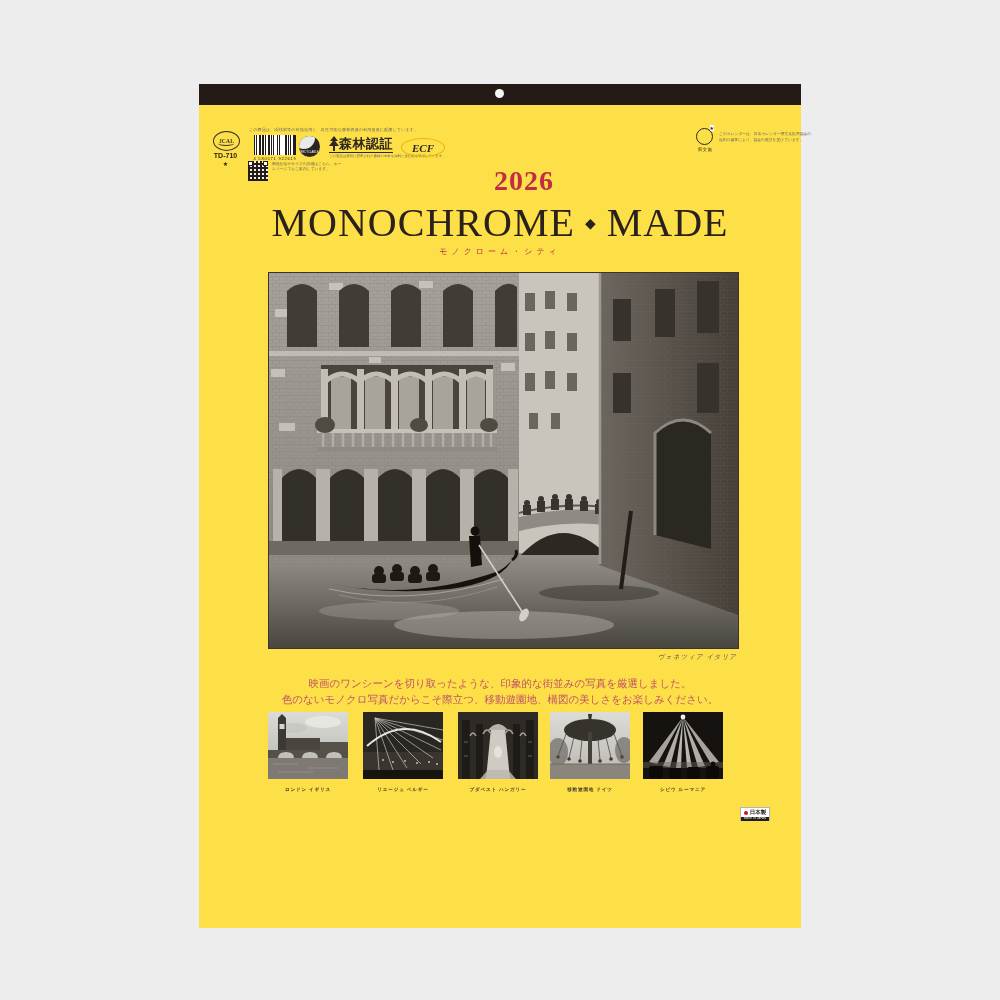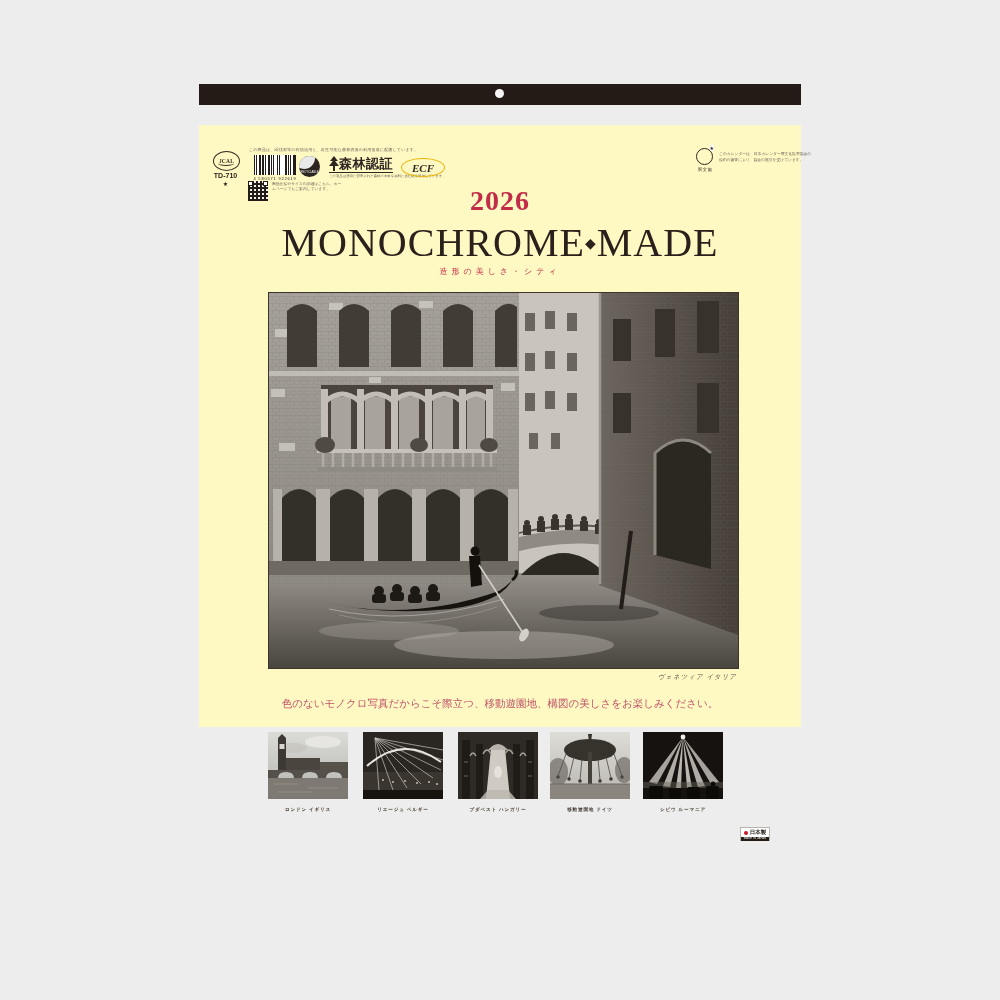--- a/index.html
+++ b/index.html
@@ -7,21 +7,21 @@
     width:1000px;height:1000px;position:relative;
     background:#ededed;overflow:hidden;
     font-family:"Liberation Sans","DejaVu Sans",sans-serif;
     -webkit-font-smoothing:antialiased;
   }
   .abs{position:absolute;}
   
   .hanger-bar{left:199px;top:84px;width:602px;height:21px;background:#251b16;}
   .hanger-hole{left:296px;top:5px;width:9px;height:9px;border-radius:50%;background:#f5f5f3;}
   
-  .sheet{left:199px;top:105px;width:602px;height:602px;background:#fef9c3;margin-top:20px;}
+  .sheet{left:199px;top:105px;width:602px;height:823px;background:#fde047;}
   
   .jcal-logo{left:14px;top:26px;width:25px;height:18px;border:1px solid #3a2e28;border-radius:50%;
     font-family:"Liberation Serif",serif;font-size:5.5px;font-weight:bold;color:#3a2e28;
     display:flex;align-items:center;justify-content:center;letter-spacing:.2px;}
   .jcal-logo::after{content:"";position:absolute;left:4px;bottom:4px;width:16px;height:4px;
     border-bottom:1px solid #3a2e28;border-radius:50%;}
   .product-code{left:5px;top:47px;width:43px;text-align:center;font-size:7px;font-weight:bold;color:#241c17;}
   .code-star{left:5px;top:55px;width:43px;text-align:center;font-size:6px;color:#241c17;}
   .eco-notice{left:50px;top:22px;font-size:4px;color:#6b635d;white-space:nowrap;letter-spacing:.2px;}
   .barcode{left:55px;top:30px;width:42px;height:20px;
@@ -42,22 +42,22 @@
   .forest-note{left:130px;top:49px;width:110px;font-size:3.4px;color:#6b635d;white-space:nowrap;}
   .ecf{left:202px;top:33px;width:42px;height:17px;border:1px solid #eab308;border-radius:50%;
     display:flex;align-items:center;justify-content:center;
     font-family:"Liberation Serif",serif;font-style:italic;font-weight:bold;font-size:11px;color:#2e2722;}
   .reki-logo{left:497px;top:23px;width:17px;height:17px;border:1.6px solid #2e2620;border-radius:50%;box-sizing:border-box;}
   .reki-logo::after{content:"★";position:absolute;right:-2px;top:-4px;font-size:5px;color:#2e2620;background:#fff;}
   .reki-label{left:494px;top:42px;width:24px;text-align:center;font-size:4.4px;color:#2e2620;letter-spacing:.4px;}
   .reki-note{left:520px;top:27px;font-size:3.8px;line-height:5.6px;color:#6b635d;white-space:nowrap;}
   
   .year{left:0;top:60px;width:602px;text-align:center;
-    font-family:"Liberation Serif","DejaVu Serif",serif;font-size:28px;font-weight:bold;letter-spacing:1px;}
-  .main-title{left:0;top:94px;width:602px;display:flex;align-items:center;justify-content:center;
+    font-family:"Liberation Serif","DejaVu Serif",serif;font-size:28px;font-weight:bold;letter-spacing:1px;padding-left:24px;}
+  .main-title{left:0;top:94px;width:602px;display:flex;align-items:center;justify-content:center;gap:10px;
     font-family:"Liberation Serif","DejaVu Serif",serif;font-size:40px;color:#2b211c;letter-spacing:1px;}
   .main-title .diamond{font-size:14px;position:relative;top:1px;}
   .subtitle{left:0;top:141px;width:602px;text-align:center;font-size:8px;letter-spacing:4px;}
   
   .photo{left:69px;top:167px;width:469px;height:375px;border:1px solid #3d342e;box-sizing:content-box;background:#b8b6b0;}
   .photo svg{display:block;}
   .photo-caption{left:69px;top:548px;width:469px;text-align:right;font-size:6.5px;font-style:italic;color:#57504a;letter-spacing:1px;}
   
   .description{left:0;top:570px;width:602px;text-align:center;font-size:10.5px;line-height:16px;}
   
@@ -112,21 +112,21 @@
     <div>このカレンダーは、日本カレンダー暦文化振興協会の</div>
     <div>規約の審査により、協会の推奨を受けています。</div>
   </div>
 
   <div class="abs year" style="color: rgb(194, 44, 72);">2026</div>
   <div class="abs main-title">
     <span>MONOCHROME</span>
     <span class="diamond">◆</span>
     <span>MADE</span>
   </div>
-  <div class="abs subtitle" style="color: rgb(194, 44, 72);">造形の美しさ・シティ</div>
+  <div class="abs subtitle" style="color: rgb(194, 44, 72);">モノクローム・シティ</div>
 
   <div class="abs photo">
     <svg width="469" height="375" viewBox="0 0 469 375">
       <defs>
         <linearGradient id="gw" x1="0" y1="0" x2="0" y2="1">
           <stop offset="0" stop-color="#a6a29b"></stop>
             <stop offset="1" stop-color="#8e8a83"></stop>
         </linearGradient>
         <linearGradient id="gr" x1="0" y1="0" x2="1" y2="0">
           <stop offset="0" stop-color="#6c665e"></stop>
@@ -308,20 +308,21 @@
         <line x1="210" y1="272" x2="254" y2="340" stroke="#d3d0c9" stroke-width="1.6"></line>
         <ellipse cx="255" cy="342" rx="4" ry="7" fill="#d3d0c9" transform="rotate(30 255 342)"></ellipse>
       </g>
       <path d="M60 316 Q140 334 235 306" fill="none" stroke="#d6d3cc" stroke-width="1" opacity="0.5"></path>
       <path d="M70 322 Q150 340 228 314" fill="none" stroke="#d6d3cc" stroke-width="0.8" opacity="0.35"></path>
     </svg>
   </div>
   <div class="abs photo-caption">ヴェネツィア イタリア</div>
 
   <div class="abs description" style="color: rgb(191, 82, 104);">
+    <div>映画のワンシーンを切り取ったような、印象的な街並みの写真を厳選しました。</div>
     <div>色のないモノクロ写真だからこそ際立つ、移動遊園地、構図の美しさをお楽しみください。</div>
   </div>
 
   <div class="abs thumb t1">
     <svg width="80" height="67" viewBox="0 0 80 67">
       <defs>
           <linearGradient id="lsky" x1="0" y1="0" x2="0" y2="1">
             <stop offset="0" stop-color="#dbdbd7"></stop>
             <stop offset="1" stop-color="#b3b3ae"></stop>
           </linearGradient>

